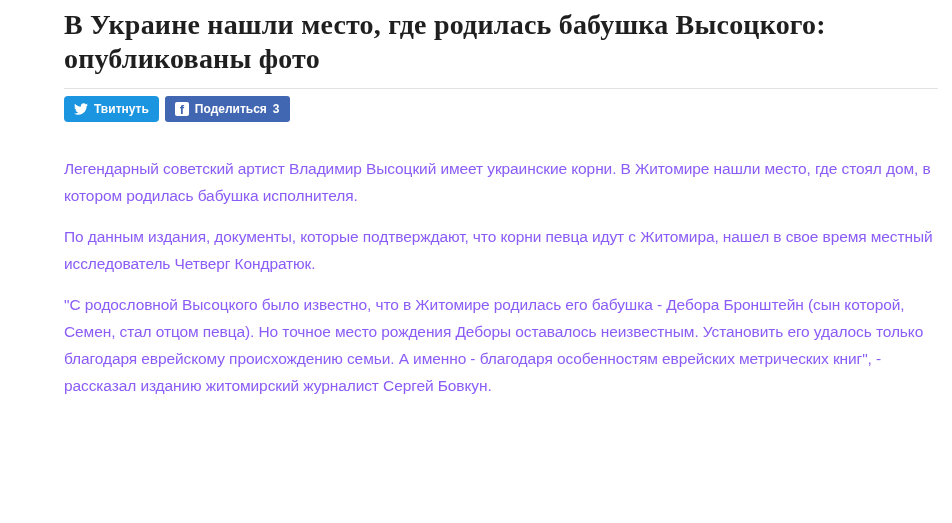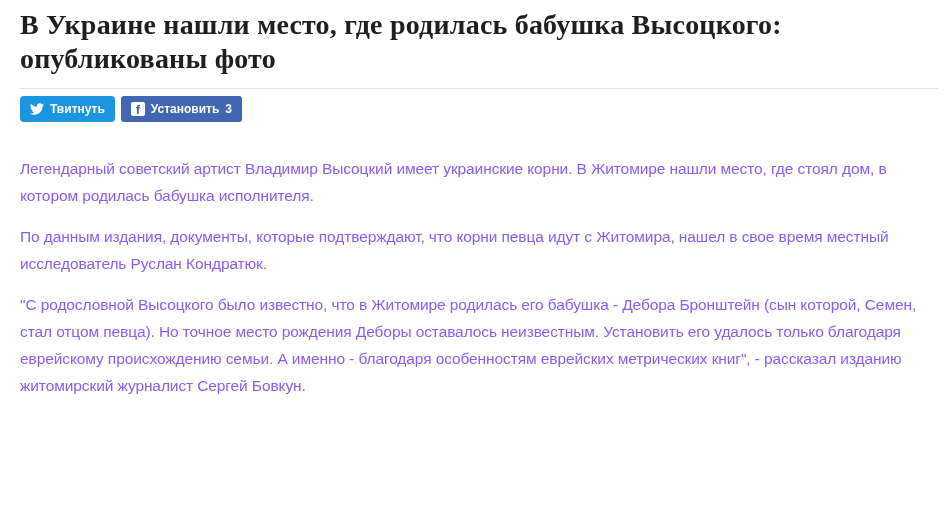--- a/index.html
+++ b/index.html
@@ -8,20 +8,21 @@
     font-family: "Liberation Sans", sans-serif;
   }
   .page {
     width: 952px;
     height: 523px;
     background: #ffffff;
     overflow: hidden;
   }
   .article {
     padding: 6px 14px 0 20px;
+    margin-left: 44px;
   }
   .article-title {
     font-family: "Liberation Serif", "DejaVu Serif", serif;
     font-weight: 700;
     font-size: 28px;
     line-height: 34px;
     color: #1f1f1f;
     letter-spacing: 0.2px;
     margin-top: 2px;
   }
@@ -117,27 +118,27 @@
           <span class="tw-icon">
             <svg viewBox="0 0 24 24" width="14" height="14" fill="#ffffff" aria-hidden="true">
               <path d="M23.954 4.569c-.885.389-1.83.654-2.825.775 1.014-.611 1.794-1.574 2.163-2.723-.951.555-2.005.959-3.127 1.184-.896-.959-2.173-1.559-3.591-1.559-2.717 0-4.92 2.203-4.92 4.917 0 .39.045.765.127 1.124C7.691 8.094 4.066 6.13 1.64 3.161c-.427.722-.666 1.561-.666 2.475 0 1.71.87 3.213 2.188 4.096-.807-.026-1.566-.248-2.228-.616v.061c0 2.385 1.693 4.374 3.946 4.827-.413.111-.849.171-1.296.171-.314 0-.615-.03-.916-.086.631 1.953 2.445 3.377 4.604 3.417-1.68 1.319-3.809 2.105-6.102 2.105-.39 0-.779-.023-1.17-.067 2.189 1.394 4.768 2.209 7.557 2.209 9.054 0 13.999-7.496 13.999-13.986 0-.209 0-.42-.015-.63.961-.689 1.8-1.56 2.46-2.548l-.047-.02z"></path>
             </svg>
           </span>
           <span>Твитнуть</span>
         </button>
 
         <button class="share-btn fb-btn">
           <span class="fb-icon">f</span>
-          <span>Установить</span>
+          <span>Поделиться</span>
           <span>3</span>
         </button>
       </span>
     </div>
 
     <div class="article-body">
       <p>Легендарный советский артист Владимир Высоцкий имеет украинские корни. В Житомире нашли место, где стоял дом, в котором родилась бабушка исполнителя.</p>
-      <p>По данным издания, документы, которые подтверждают, что корни певца идут с Житомира, нашел в свое время местный исследователь Руслан Кондратюк.</p>
+      <p>По данным издания, документы, которые подтверждают, что корни певца идут с Житомира, нашел в свое время местный исследователь Четверг Кондратюк.</p>
       <p>"С родословной Высоцкого было известно, что в Житомире родилась его бабушка - Дебора Бронштейн (сын которой, Семен, стал отцом певца). Но точное место рождения Деборы оставалось неизвестным. Установить его удалось только благодаря еврейскому происхождению семьи. А именно - благодаря особенностям еврейских метрических книг", - рассказал изданию житомирский журналист Сергей Бовкун.</p>
 
     </div>
 
   </div>
 </div>
 
 </body></html>

